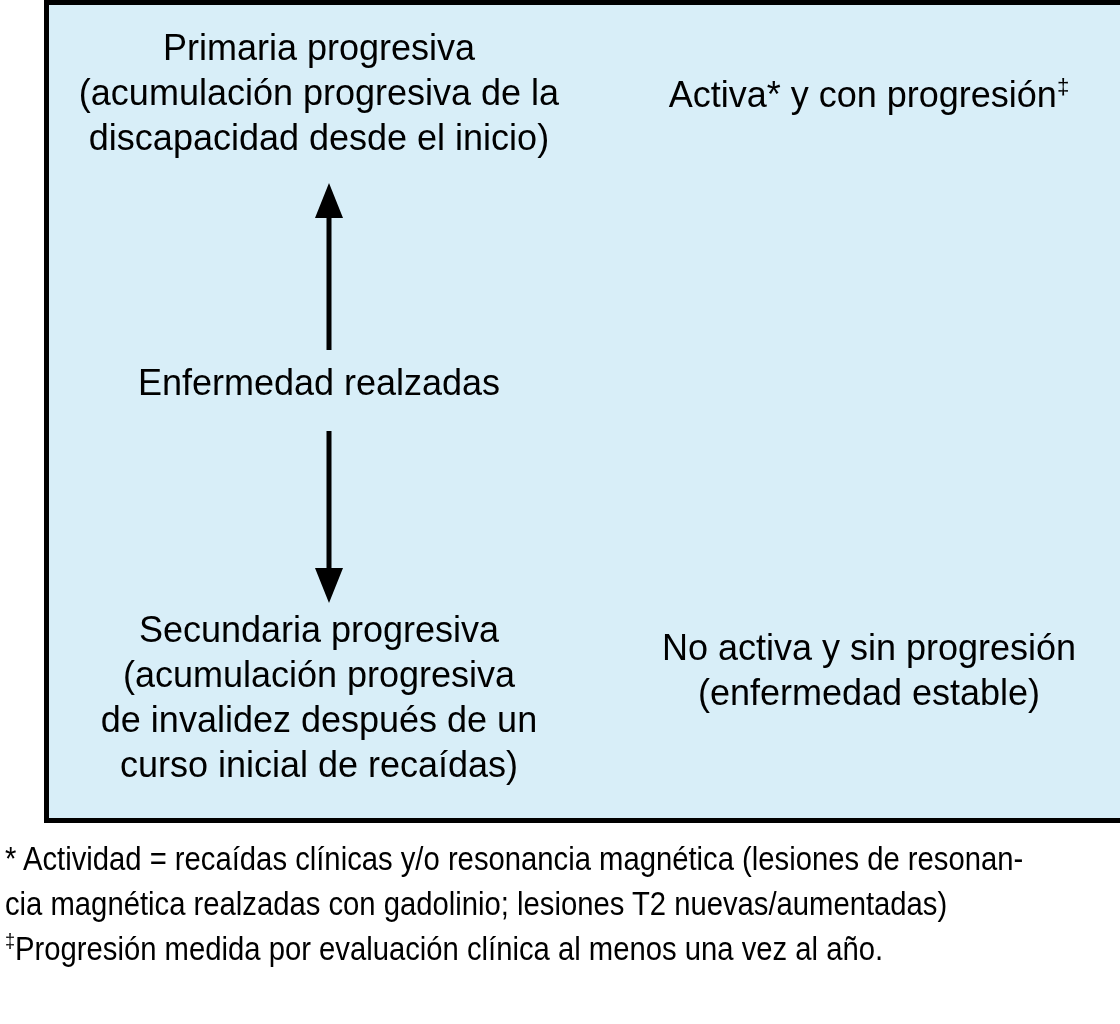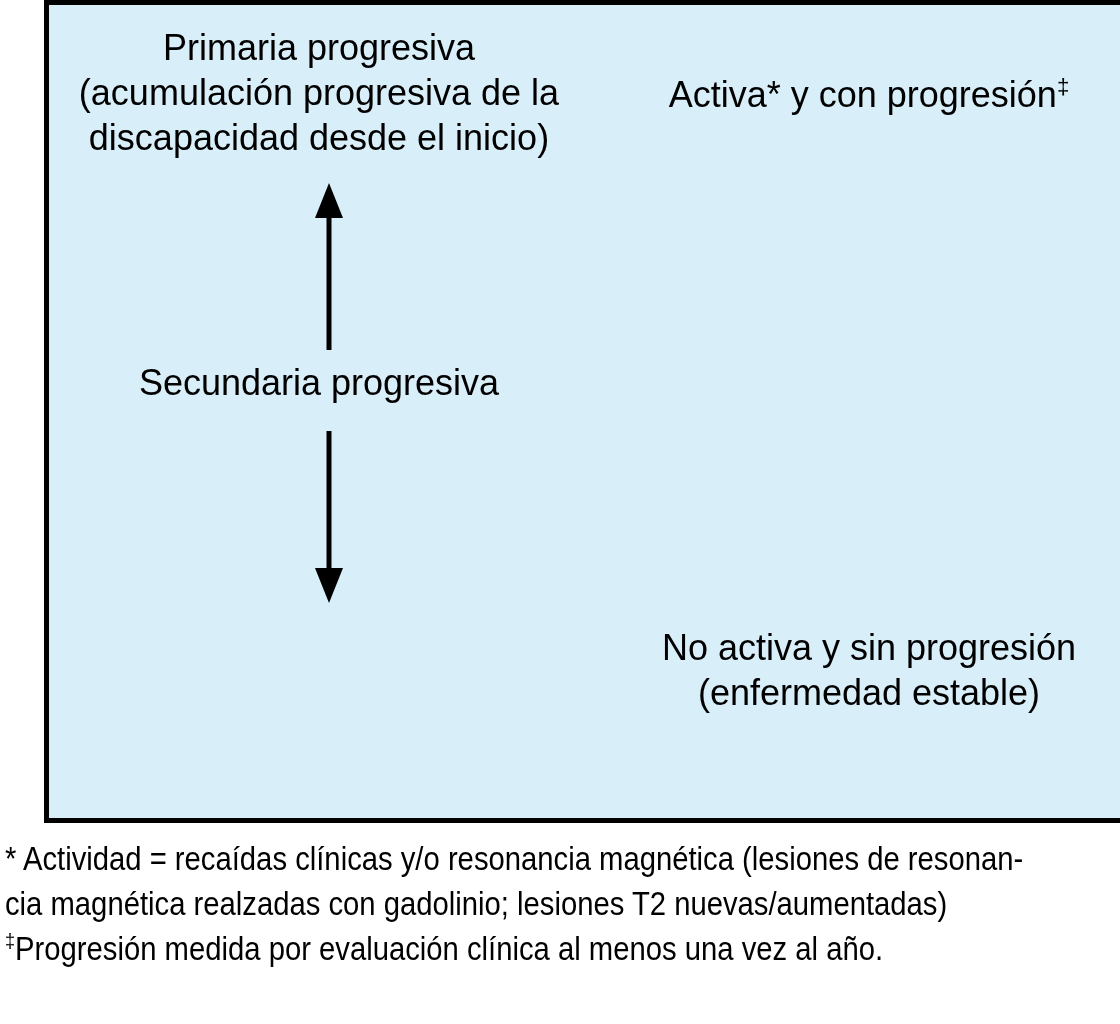--- a/index.html
+++ b/index.html
@@ -71,22 +71,26 @@
 <body>
 
 <div class="stage">
 
   <div class="panel">
 
     <div class="cell col-left row-primary">Primaria progresiva
 (acumulación progresiva de la
 discapacidad desde el inicio)</div>
 
-    <div class="cell col-left row-middle">Secundaria progresiva</div>
+    <div class="cell col-left row-middle">Enfermedad realzadas</div>
 
+    <div class="cell col-left row-secondary">Secundaria progresiva
+(acumulación progresiva
+de invalidez después de un
+curso inicial de recaídas)</div>
 
     <div class="arrow-wrap">
       <svg width="60" height="432" viewBox="0 0 60 432" aria-hidden="true">
         <polygon points="30,6 16,41 44,41" fill="#000"></polygon>
         <line x1="30" y1="38" x2="30" y2="173" stroke="#000" stroke-width="5"></line>
         <line x1="30" y1="254" x2="30" y2="392" stroke="#000" stroke-width="5"></line>
         <polygon points="30,426 16,391 44,391" fill="#000"></polygon>
       </svg>
     </div>
 

